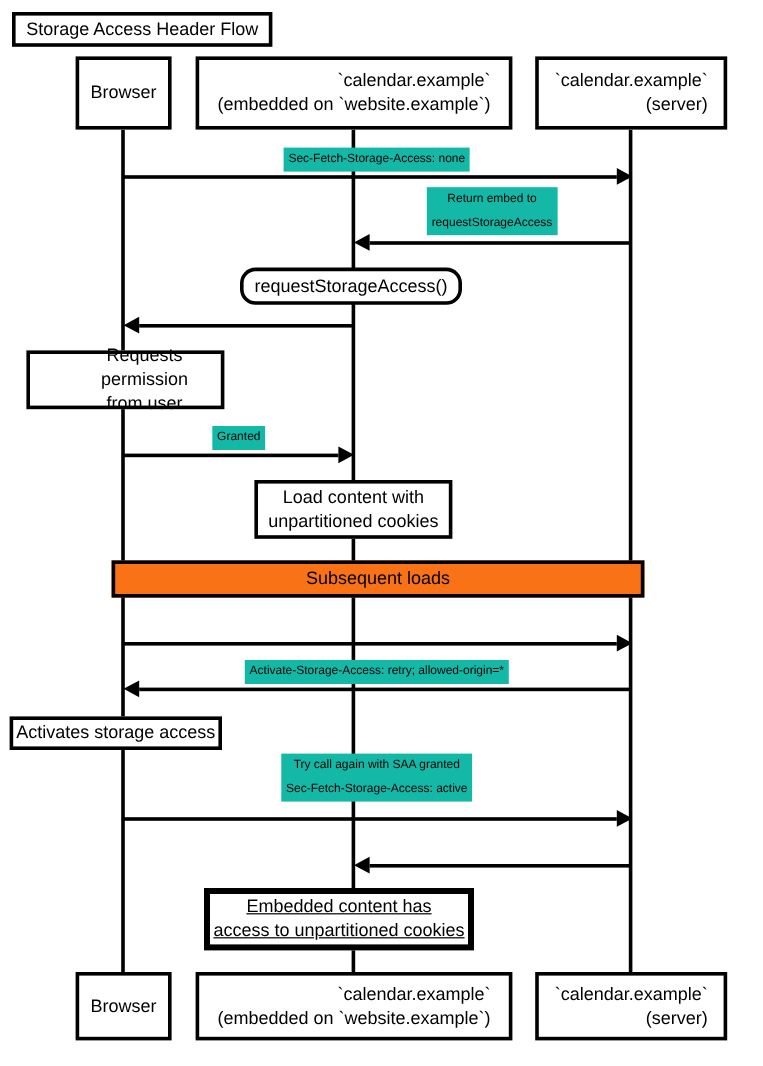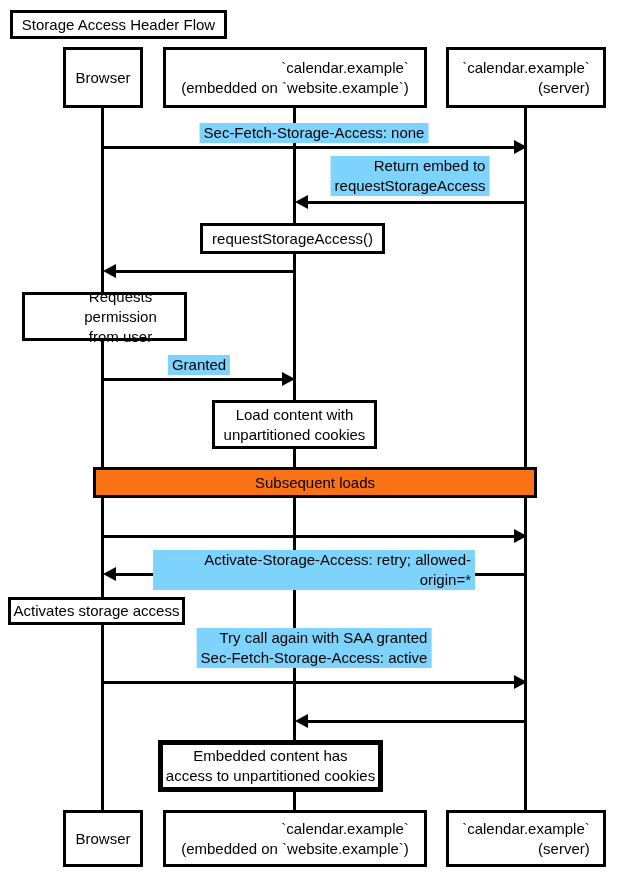--- a/index.html
+++ b/index.html
@@ -39,42 +39,42 @@
   .h2 { left: 295px; top: 195px; } .m2 { left: 308px; top: 201px; width: 218px; }
   .h3 { left: 103px; top: 264px; } .m3 { left: 116px; top: 270px; width: 179px; }
   .m4 { left: 103px; top: 378px; width: 179px; } .h4 { left: 282px; top: 372px; }
   .m5 { left: 103px; top: 535px; width: 411px; } .h5 { left: 514px; top: 529px; }
   .h6 { left: 103px; top: 567px; } .m6 { left: 116px; top: 573px; width: 410px; }
   .m7 { left: 103px; top: 681px; width: 411px; } .h7 { left: 514px; top: 675px; }
   .h8 { left: 295px; top: 714px; } .m8 { left: 308px; top: 720px; width: 218px; }
 
   .mlabel {
     position: absolute; transform: translateX(-50%);
-    background: #7dd3fc; padding: 0 4px; font-size: 15px; line-height: 20px;
-    text-align: right; white-space: pre-line; z-index: 3;
+    background: #14b8a6; padding: 0 4px; font-size: 10px; line-height: 20px;
+    text-align: center; white-space: pre-line; z-index: 3;
   }
   .l1 { left: 314px; top: 123px; }
   .l2 { left: 410px; top: 156px; }
   .l3 { left: 199px; top: 355px; }
   .l4 { left: 314px; top: 512px; }
   .l5 { left: 314px; top: 550px; }
   .l6 { left: 314px; top: 628px; }
   .l7 { left: 410px; top: 697px; }
 
   .note {
     position: absolute; background: #fff; border: 3px solid #000;
     display: flex; align-items: center; justify-content: center;
     text-align: center; font-size: 15px; line-height: 20px;
     white-space: pre-line; z-index: 3;
   }
-  .n1 { left: 200px; top: 223px; width: 185px; height: 31px; }
+  .n1 { left: 200px; top: 223px; width: 185px; height: 31px; border-radius: 13px; }
   .n2 { left: 22px;  top: 292px; width: 165px; height: 49px; padding-left: 32px; }
   .n3 { left: 212px; top: 400px; width: 165px; height: 49px; }
   .n4 { left: 8px;   top: 597px; width: 177px; height: 28px; }
-  .n5 { left: 158px; top: 740px; width: 225px; height: 52px; border-width: 5px; }
+  .n5 { left: 170px; top: 740px; width: 225px; height: 52px; border-width: 5px; text-decoration: underline; }
 
   .divider {
     position: absolute; left: 93px; top: 467px; width: 444px; height: 31px;
     background: #f97316; border: 3px solid #000;
     display: flex; align-items: center; justify-content: center;
     font-size: 15px; z-index: 3;
   }
 </style>
 </head>
 <body>

